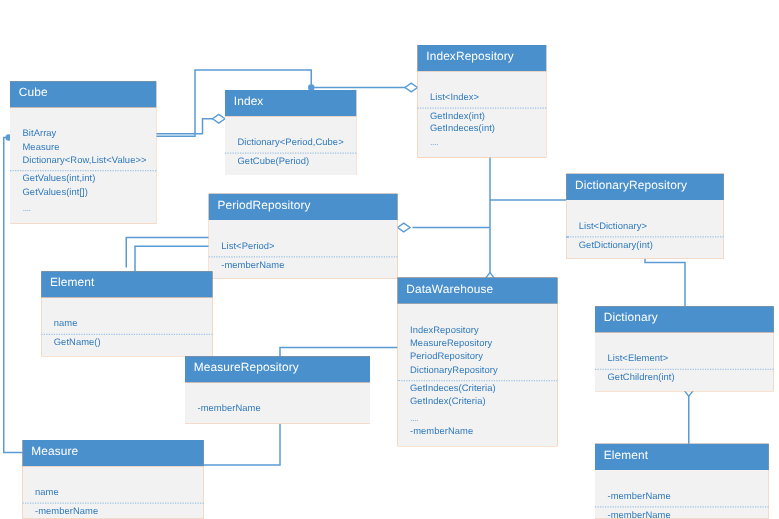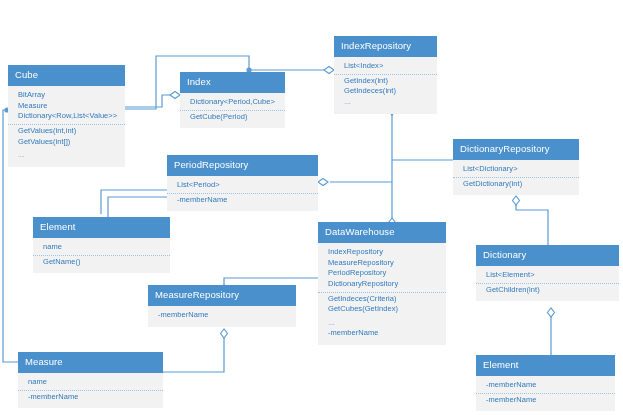--- a/index.html
+++ b/index.html
@@ -35,21 +35,21 @@
   }
   .uml-header {
     background: #4a90cc;
     color: #ffffff;
     font-size: 9.5px;
     padding: 5px 7px 6px 7px;
     line-height: 1.05;
     letter-spacing: 0.1px;
   }
   .uml-body {
-    padding: 3px 0 4px 0;
+    padding: 15px 0 4px 0;
     background: #f2f2f2;
   }
   .uml-compartment {
     padding: 1px 0 2px 0;
   }
   .uml-compartment + .uml-compartment {
     border-top: 1px dotted #9dc3e6;
   }
   .uml-member {
     font-size: 7.5px;
@@ -195,21 +195,21 @@
     <div class="uml-header">DataWarehouse</div>
     <div class="uml-body">
       <div class="uml-compartment">
         <div class="uml-member">IndexRepository</div>
         <div class="uml-member">MeasureRepository</div>
         <div class="uml-member">PeriodRepository</div>
         <div class="uml-member">DictionaryRepository</div>
       </div>
       <div class="uml-compartment">
         <div class="uml-member">GetIndeces(Criteria)</div>
-        <div class="uml-member">GetCubes(GetIndex)</div>
+        <div class="uml-member">GetIndex(Criteria)</div>
         <div class="uml-spacer"></div>
         <div class="uml-member dots">....</div>
         <div class="uml-member">-memberName</div>
       </div>
     </div>
   </div>
 
   <div class="uml-class" style="left:476px; top:245px; width:143px;">
     <div class="uml-header">Dictionary</div>
     <div class="uml-body">

